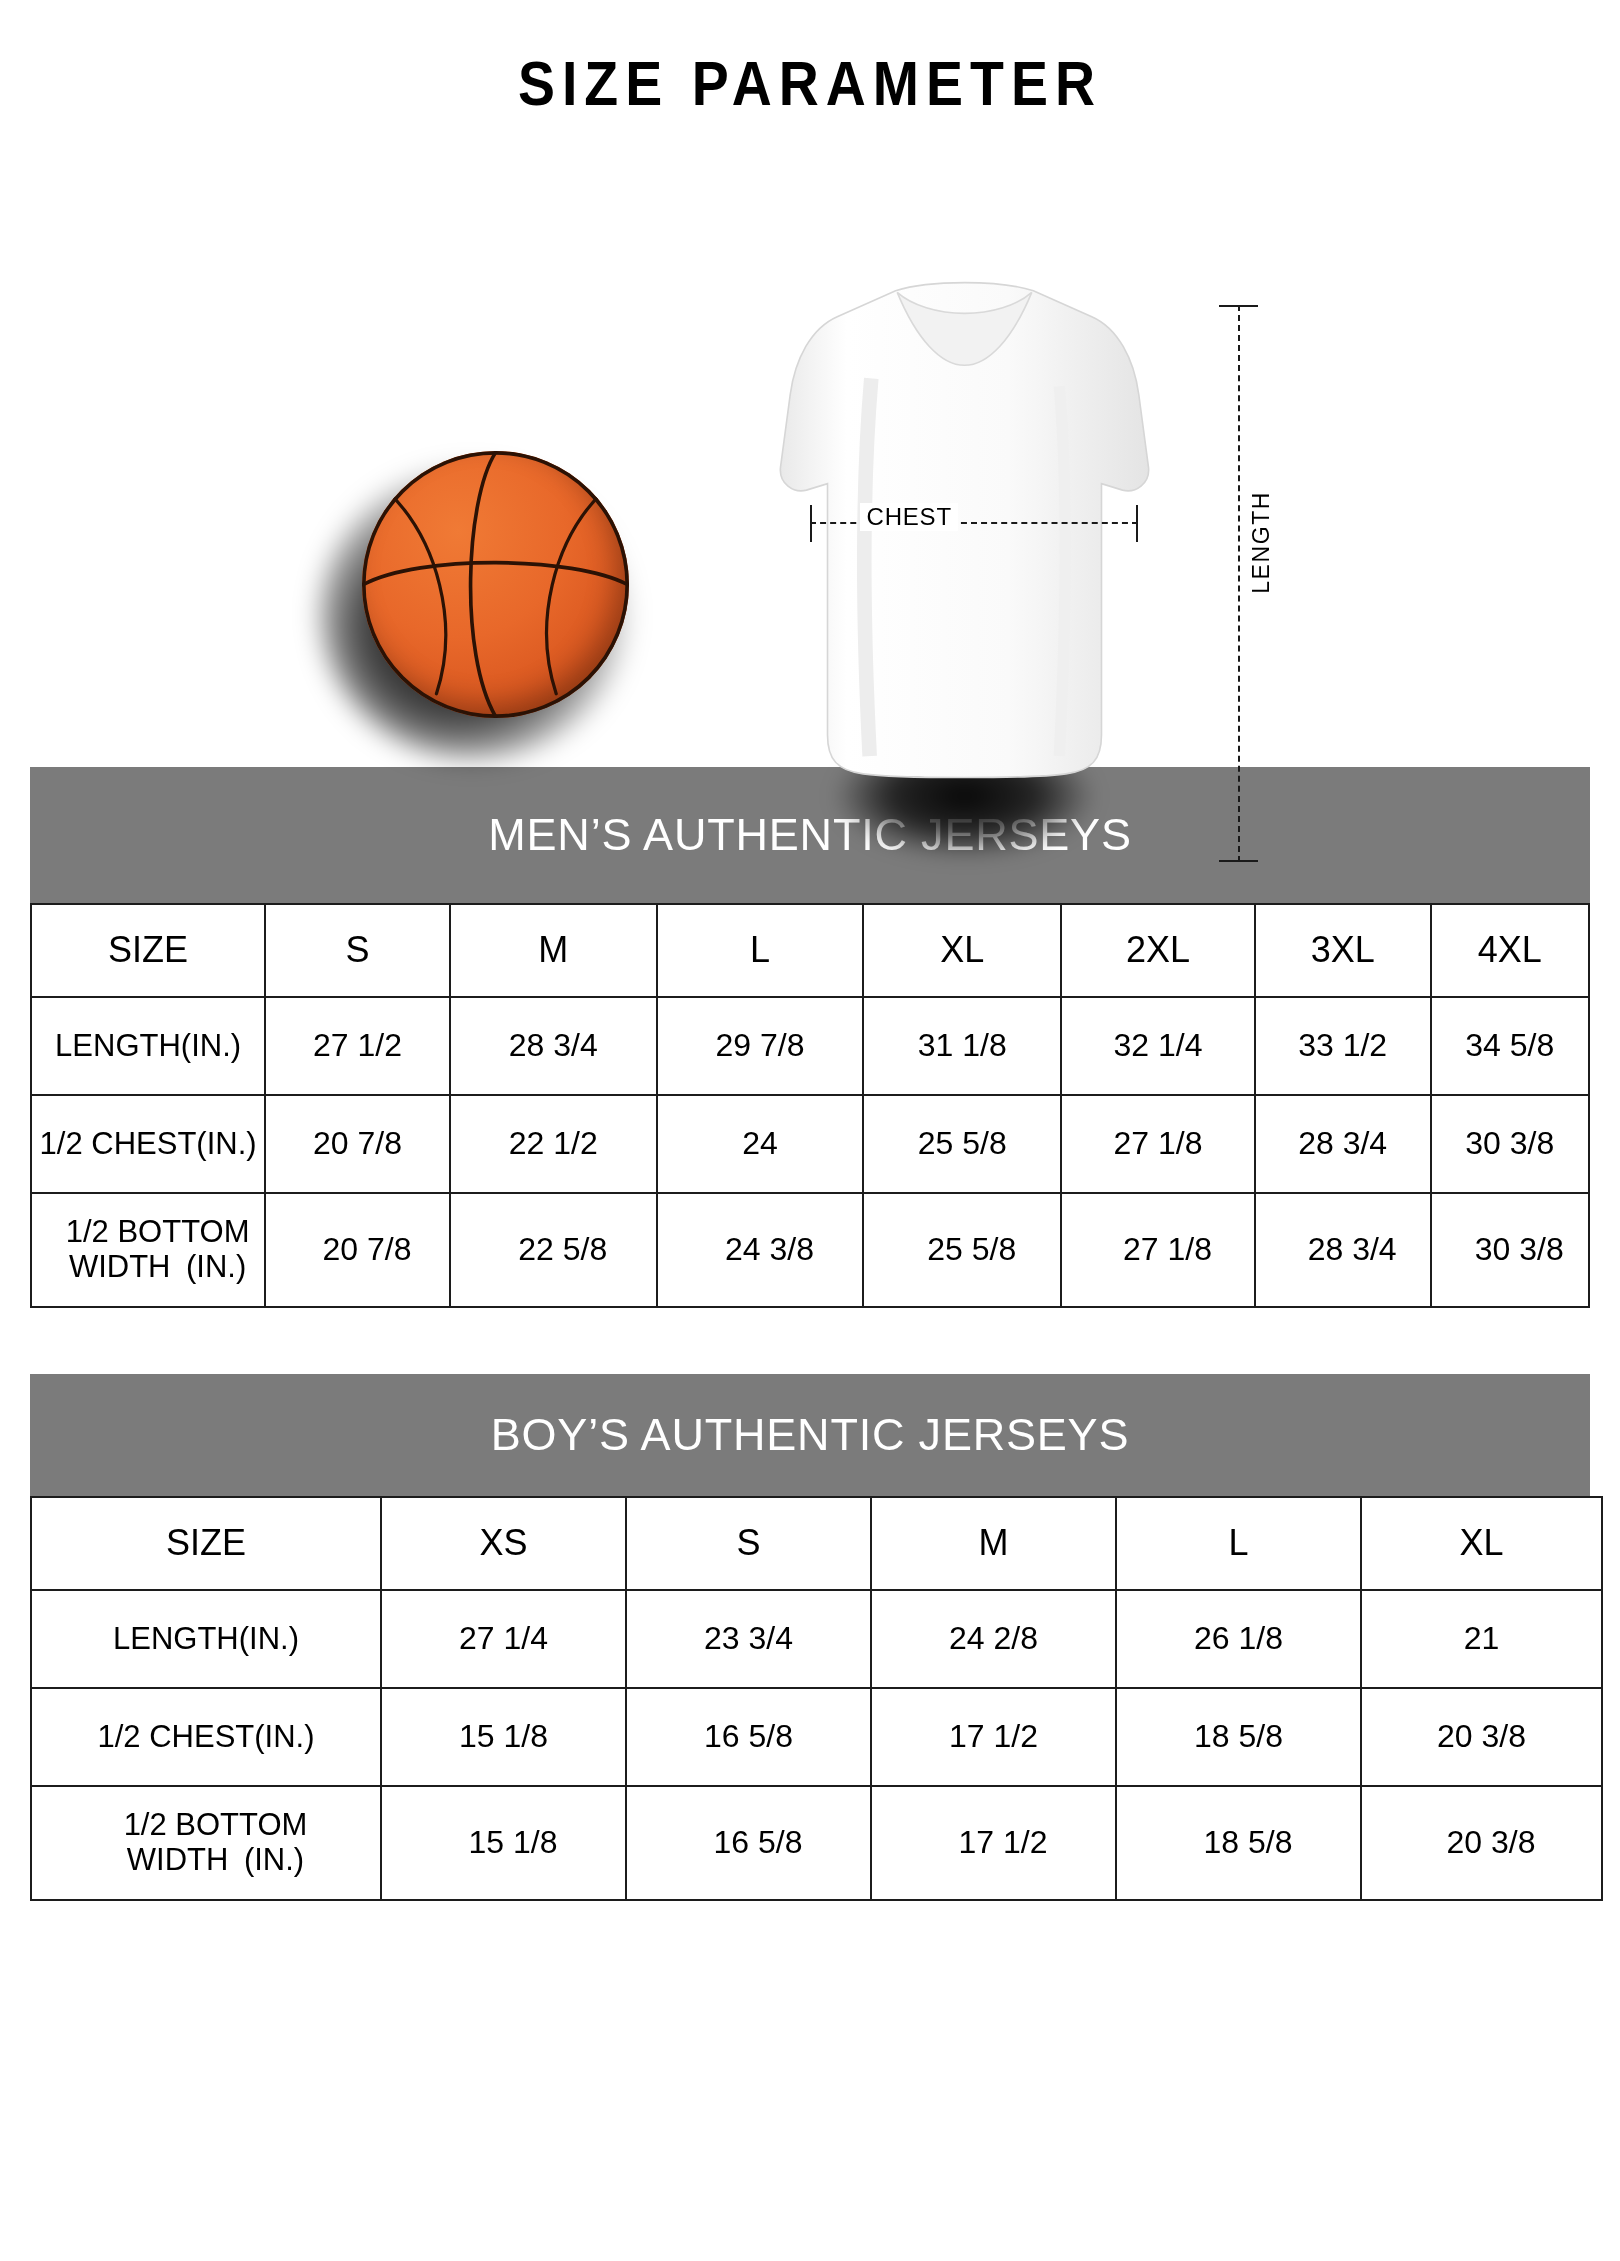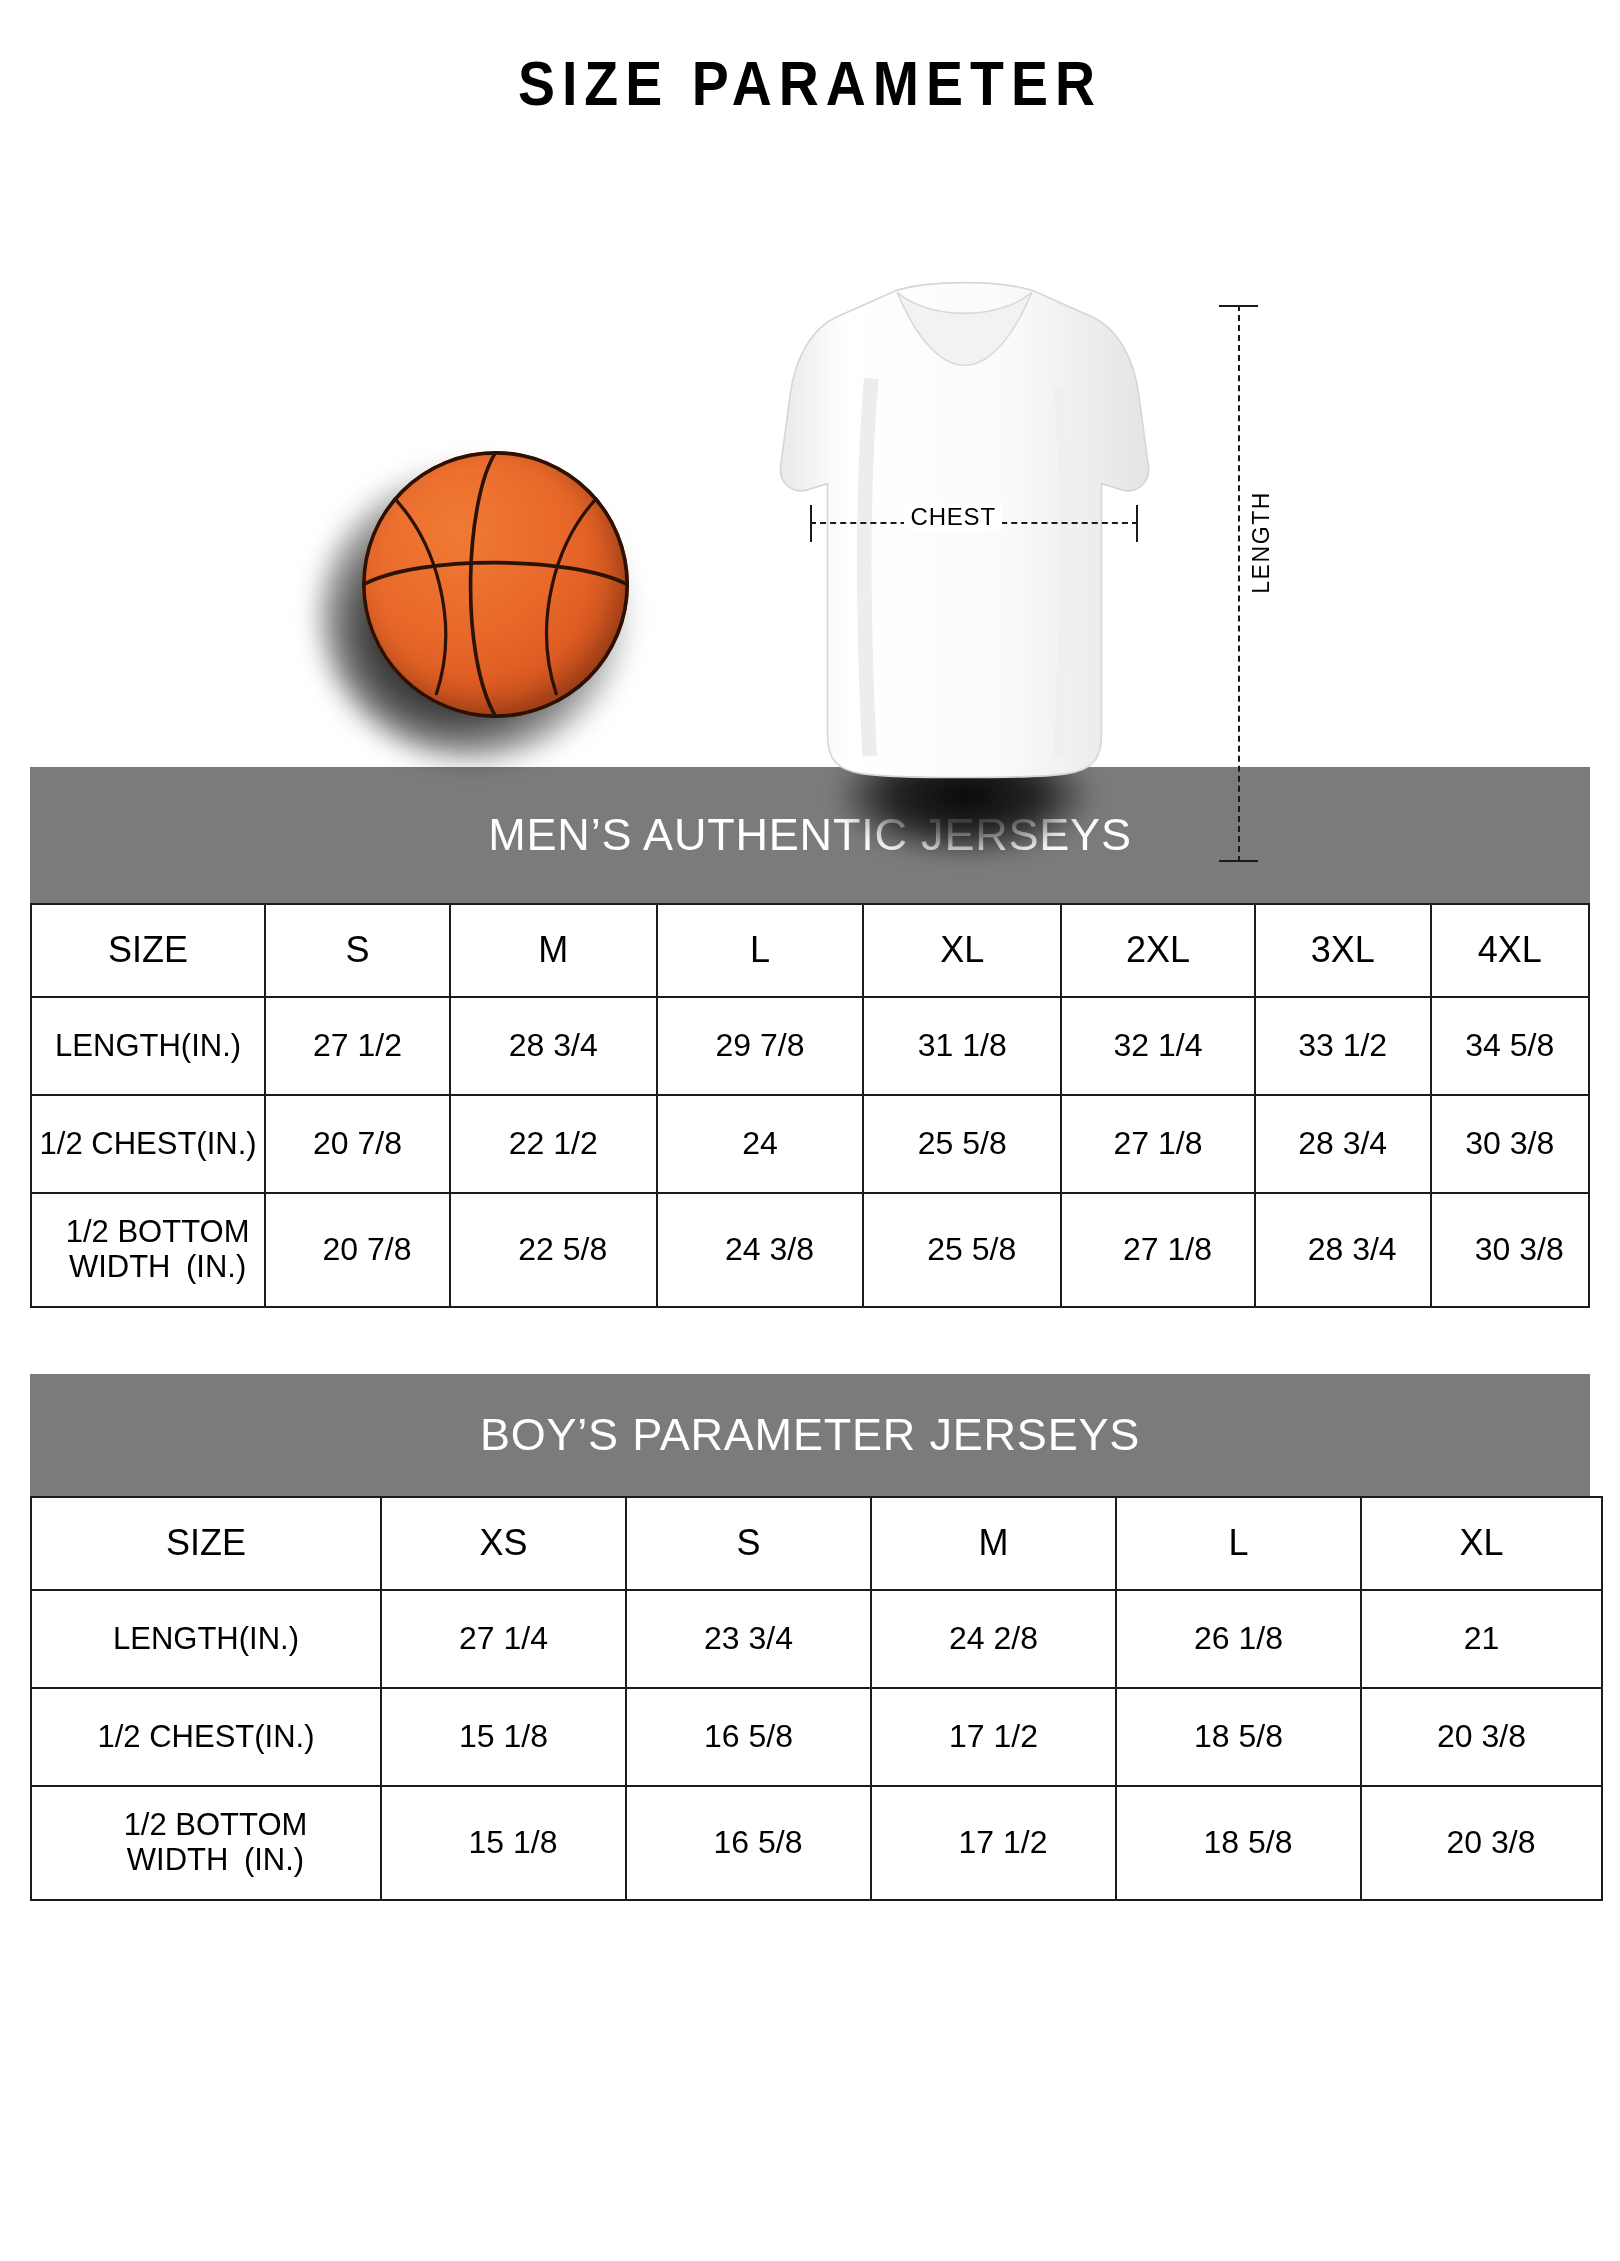--- a/index.html
+++ b/index.html
@@ -90,21 +90,21 @@
   .chest-line {
     position: absolute;
     left: 810px;
     top: 403px;
     width: 328px;
     height: 1.6px;
     border-top: 2.4px dashed #1a1a1a;
   }
   .chest-label {
     position: absolute;
-    left: 904px;
+    left: 860px;
     top: 384px;
     background: #ffffff;
     padding: 0 6.5px;
     font-size: 24px;
     letter-spacing: 0.8px;
     font-family: "Liberation Sans", sans-serif;
   }
   .chest-cap-l, .chest-cap-r {
     position: absolute;
     top: 386px;
@@ -304,21 +304,21 @@
       <td>25  5/8</td>
       <td>27  1/8</td>
       <td>28  3/4</td>
       <td>30  3/8</td>
     </tr>
   </tbody>
     </table>
 </div>
 
 <div class="table-block boy">
-  <div class="table-header">BOY’S PARAMETER JERSEYS</div>
+  <div class="table-header">BOY’S AUTHENTIC JERSEYS</div>
   <table class="boy-table">
     <tbody>
         <tr>
       <td style="width:348px">SIZE</td>
       <td style="width:243px">XS</td>
       <td style="width:243px">S</td>
       <td style="width:243px">M</td>
       <td style="width:243px">L</td>
       <td style="width:239px">XL</td>
     </tr>

